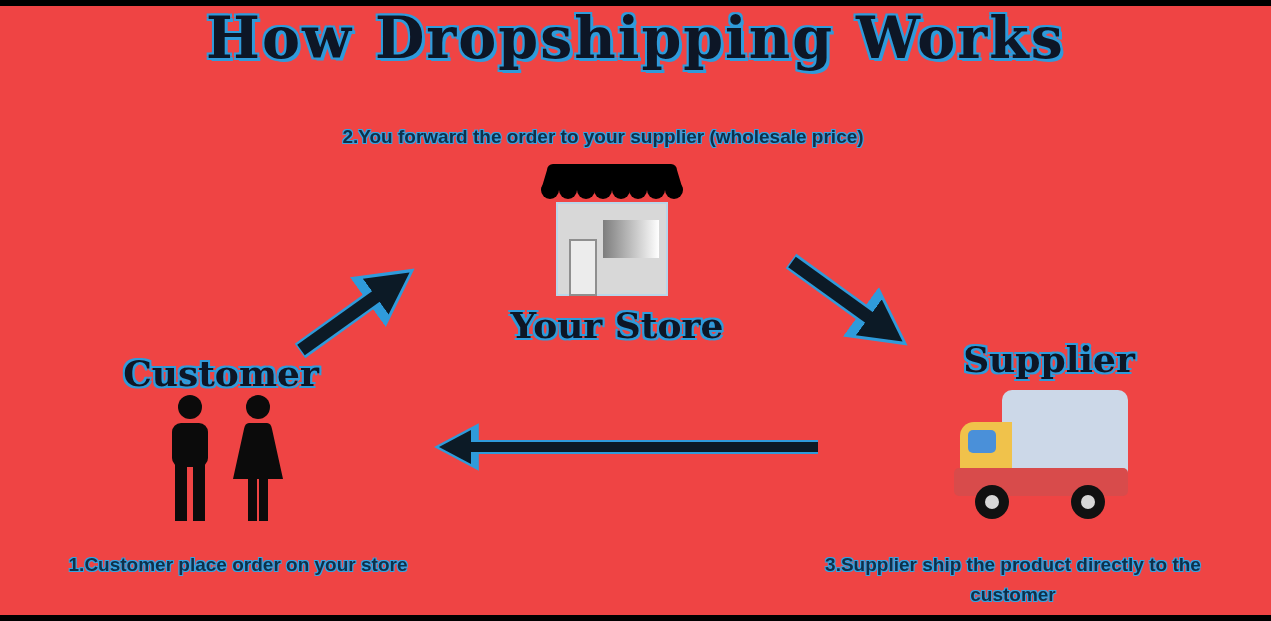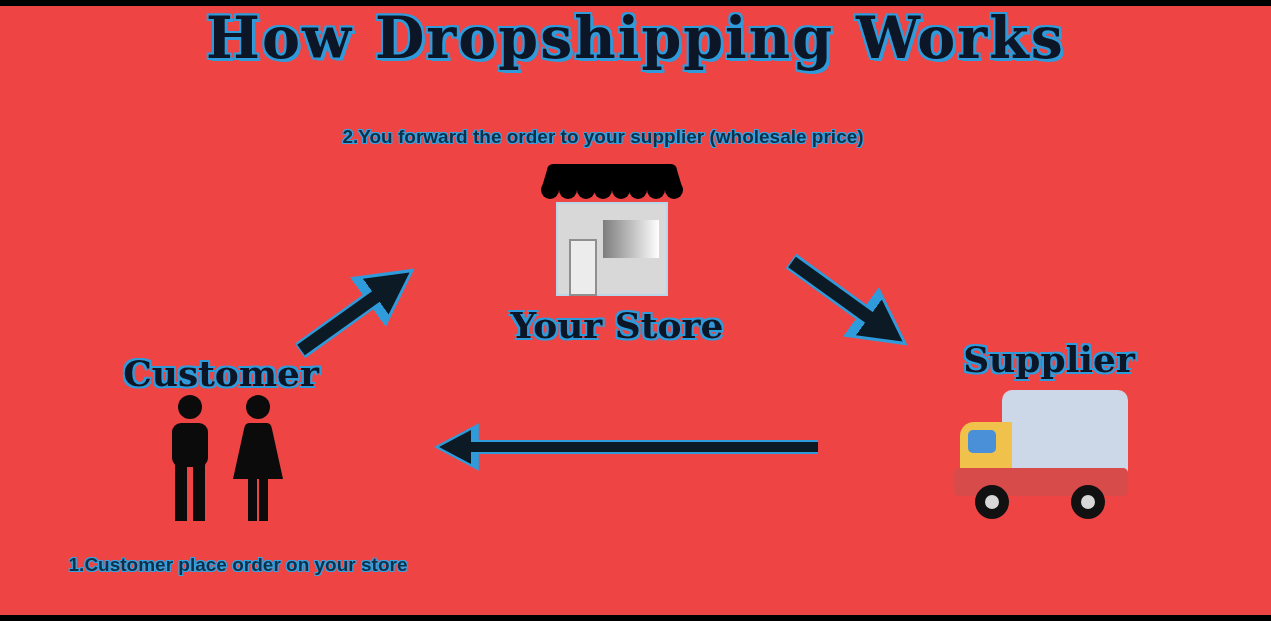--- a/index.html
+++ b/index.html
@@ -181,16 +181,20 @@
     <g>
       <line x1="818" y1="447" x2="448" y2="447" stroke="#2f9bdb" stroke-width="14" marker-end="url(#headBlue)"></line>
       <line x1="818" y1="447" x2="449" y2="447" stroke="#0c1a26" stroke-width="10" marker-end="url(#headDark)"></line>
     </g>
   </svg>
 
   <div class="step step-1">
     <div>1.Customer place order on your store</div>
   </div>
 
+  <div class="step step-3">
+    <div>3.Supplier ship the product directly to the</div>
+    <div>customer</div>
+  </div>
 
   <div class="edge-bar bottom"></div>
 
 </div>
 
 </body></html>

